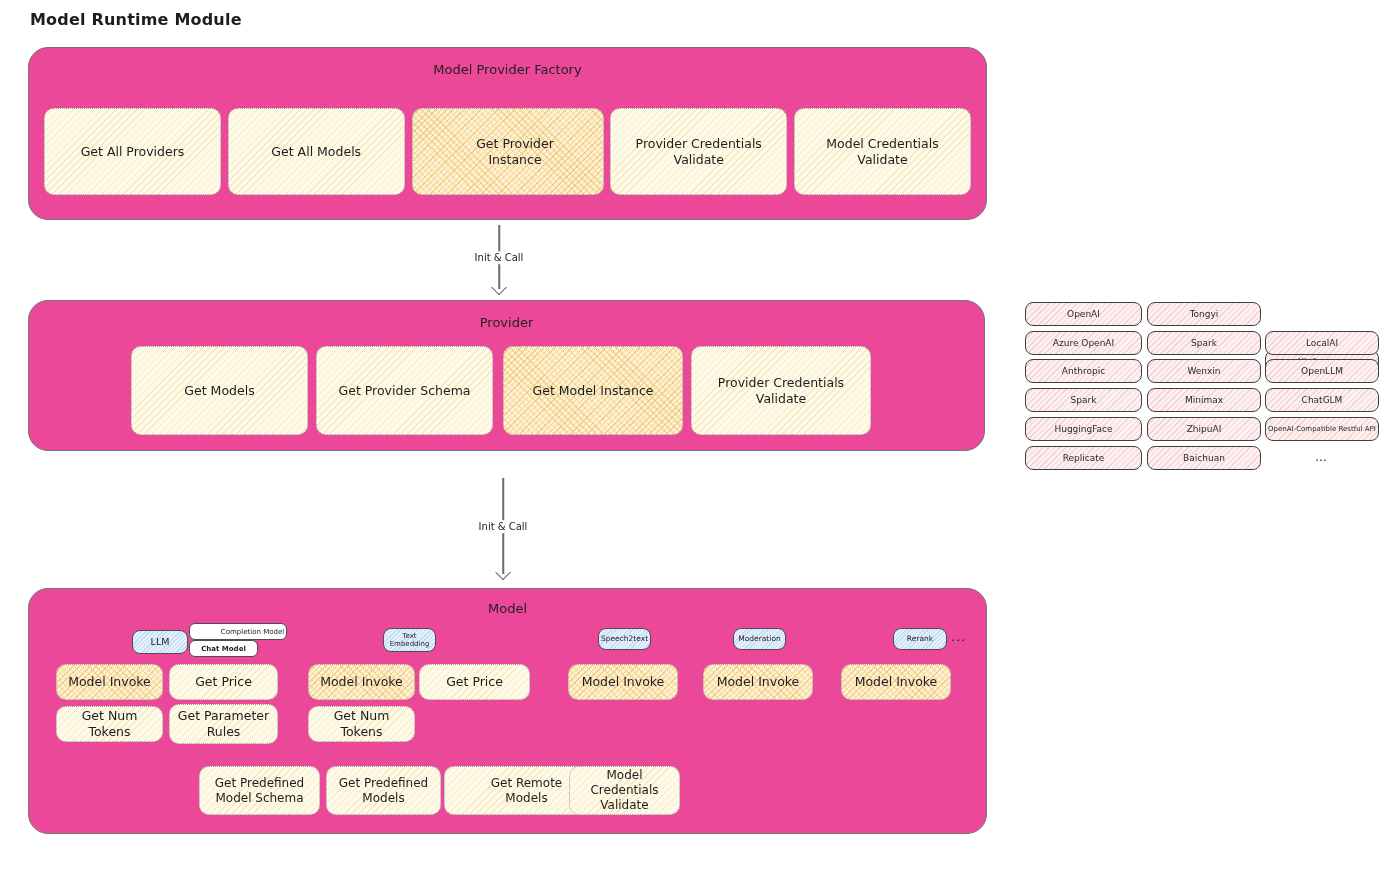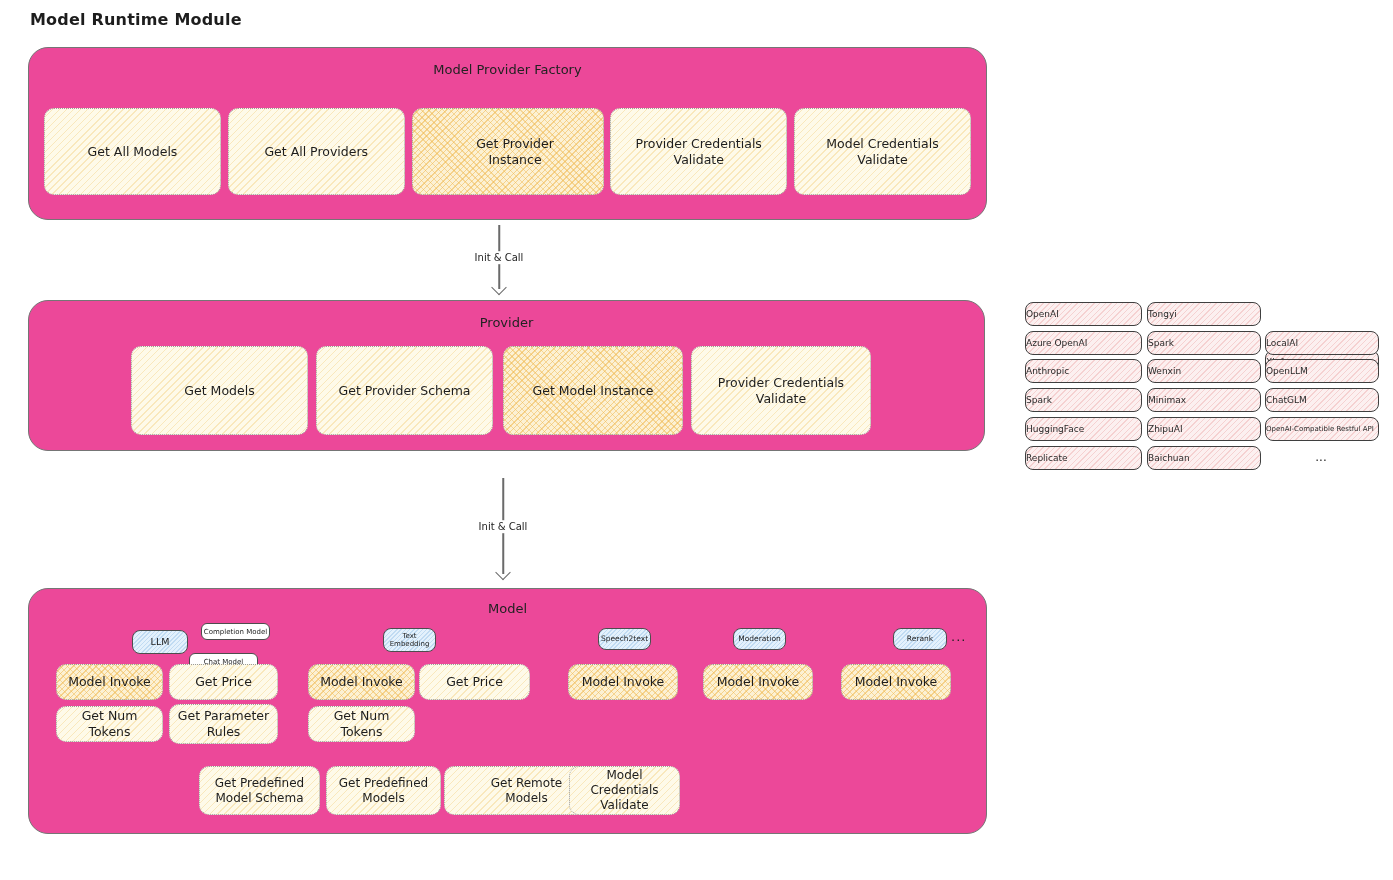--- a/index.html
+++ b/index.html
@@ -61,43 +61,43 @@
     background-image:repeating-linear-gradient(135deg,rgba(126,178,224,.35) 0px,rgba(126,178,224,.35) 1px,transparent 1px,transparent 3px);
   }
   .tag-blue.big{font-size:9.5px;}
   .tag-white{
     position:absolute;display:flex;align-items:center;justify-content:center;
     font-size:7px;white-space:nowrap;border:1.1px solid #4d4d4d;border-radius:6px;background:#fff;
   }
   .more-dots{position:absolute;font-size:13px;color:#222;letter-spacing:1px;}
   
   .pchip{
-    position:absolute;display:flex;align-items:center;text-align:center;
+    position:absolute;display:flex;align-items:center;justify-content:center;text-align:center;
     font-size:9px;white-space:nowrap;border:1.3px solid #3f3f3f;border-radius:8px;color:#2a2a2a;
     background-color:#FCF0F0;
     background-image:repeating-linear-gradient(135deg,rgba(236,166,166,.42) 0px,rgba(236,166,166,.42) 1px,transparent 1px,transparent 4px);
   }
   .pchip.tiny{font-size:7px;}
   .pmore{position:absolute;display:flex;align-items:center;justify-content:center;font-size:12px;color:#222;}
 </style>
 </head>
 <body>
 
 <div class="canvas">
 
   <div class="main-title">Model Runtime Module</div>
 
   <section class="container" style="left:28px;top:47px;width:957px;height:171px;">
     <div class="container-title">Model Provider Factory</div>
     <div class="row" style="left:15px;top:60px;width:927px;height:85px;">
       <div class="fbox" style="width:175px;height:85px;">
+          <span>Get All Providers</span>
+        </div>
+      <div class="fbox" style="width:175px;height:85px;">
           <span>Get All Models</span>
-        </div>
-      <div class="fbox" style="width:175px;height:85px;">
-          <span>Get All Providers</span>
         </div>
       <div class="fbox hl wrap100" style="width:175px;height:85px;padding-left:15px;">
           <span>Get Provider Instance</span>
         </div>
       <div class="fbox wrap150" style="width:175px;height:85px;">
           <span>Provider Credentials Validate</span>
         </div>
       <div class="fbox wrap150" style="width:175px;height:85px;">
           <span>Model Credentials Validate</span>
         </div>
@@ -131,24 +131,24 @@
     <div class="arrow-head"></div>
     <span class="arrow-label">Init &amp; Call</span>
   </div>
 
   <section class="container stack" style="left:28px;top:588px;width:957px;height:244px;">
     <div class="container-title" style="top:12px;">Model</div>
 
     <div class="tag-blue big" style="left:103px;top:41px;width:54px;height:22px;text-align:center;">
         <span>LLM</span>
       </div>
-    <div class="tag-white" style="left:172px;top:34px;width:67px;height:15px;">
+    <div class="tag-white" style="left:160px;top:34px;width:67px;height:15px;padding-left:29px;">
         <span>Completion Model</span>
       </div>
-    <div class="tag-white" style="left:160px;top:64px;width:67px;height:15px;">
+    <div class="tag-white" style="left:160px;top:51px;width:67px;height:15px;font-weight:bold;">
         <span>Chat Model</span>
       </div>
     <div class="tag-blue" style="left:354px;top:39px;width:51px;height:22px;font-size:7px;">
         <span style="max-width:40px;">Text Embedding</span>
       </div>
     <div class="tag-blue" style="left:569px;top:39px;width:51px;height:20px;font-size:7.5px;">
         <span>Speech2text</span>
       </div>
     <div class="tag-blue" style="left:704px;top:39px;width:51px;height:20px;font-size:7.5px;">
         <span>Moderation</span>

